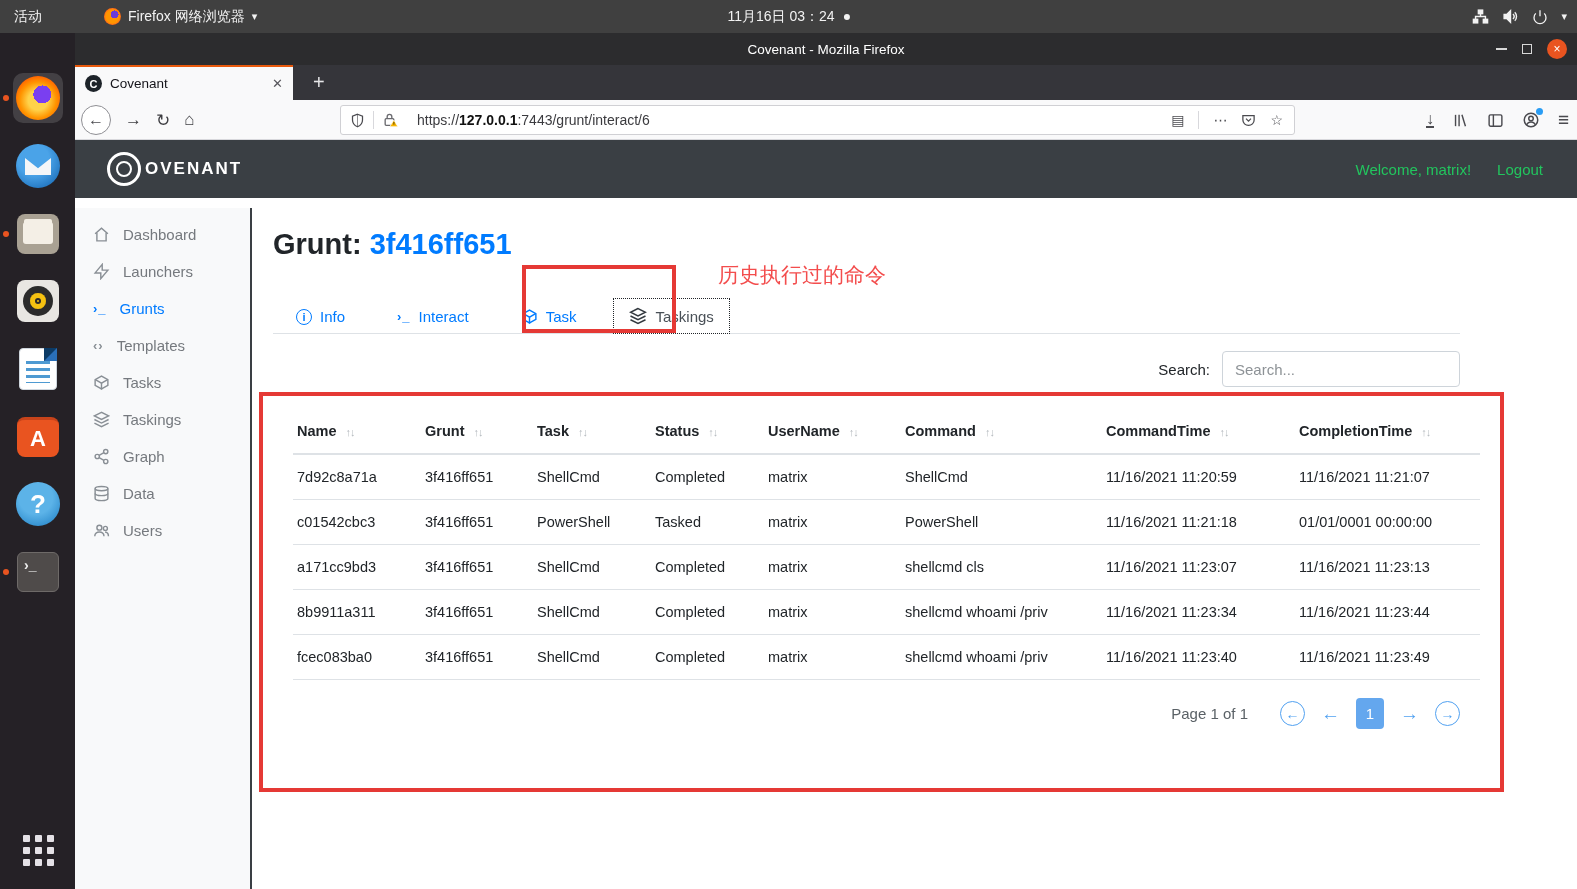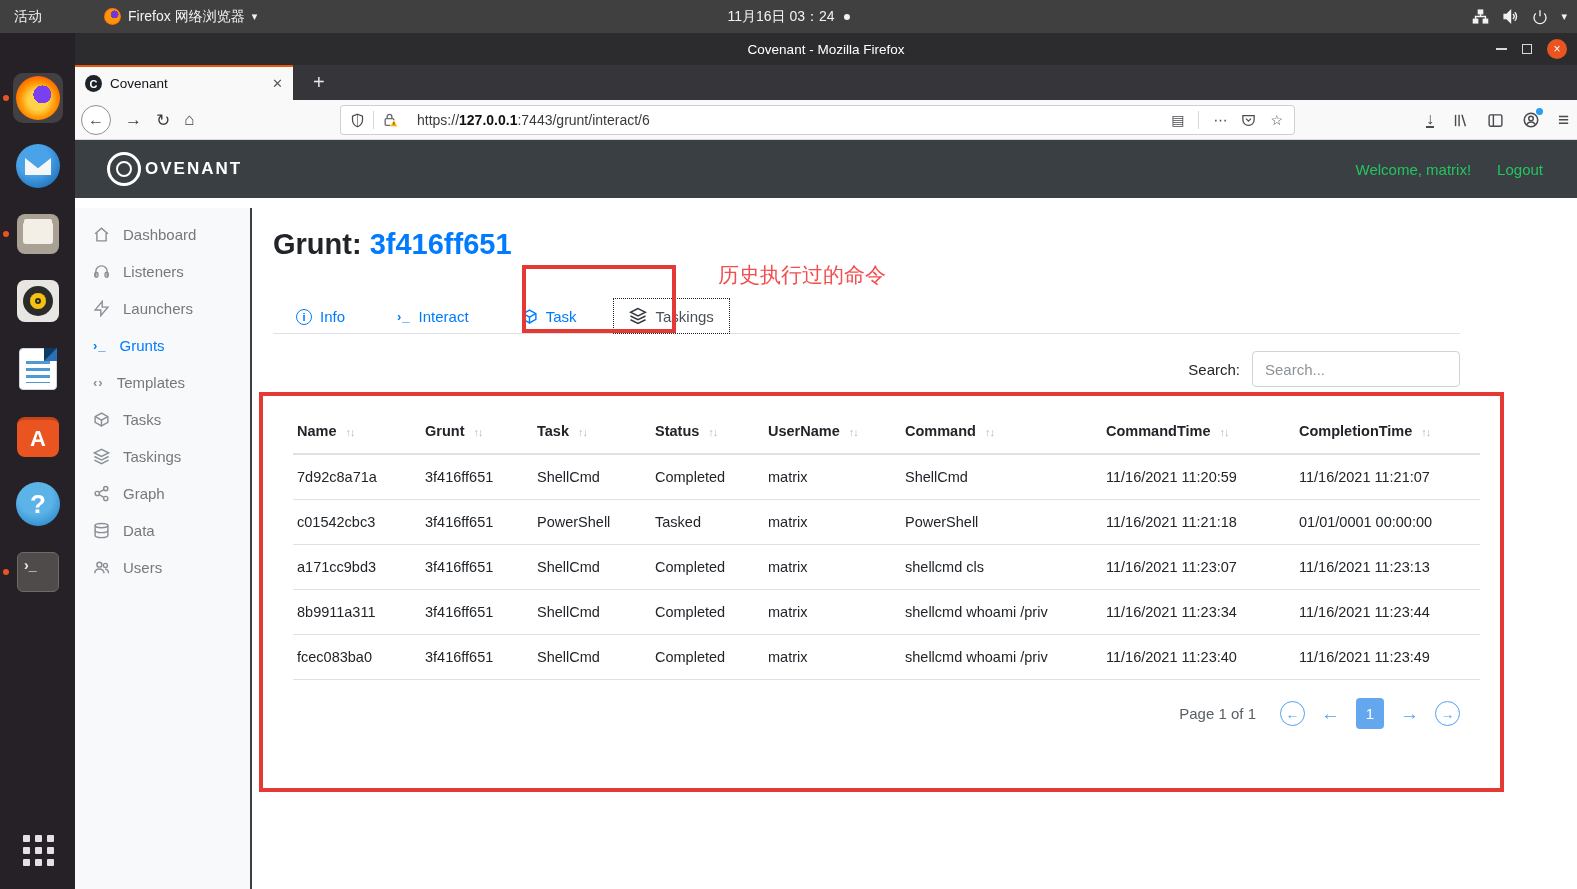--- a/index.html
+++ b/index.html
@@ -91,31 +91,31 @@
   .page-h1 { margin-top:20px; font-size:29px; color:#212529; }
   .page-h1 .gid { color:#007bff; }
 
   .pill-tabs { margin-top:37px; width:1187px; border-bottom:1px solid #dee2e6; display:flex; align-items:flex-end; padding-left:8px; }
   .pill { display:flex; align-items:center; gap:8px; padding:8px 15px; margin-right:22px; color:#007bff; font-size:15px; }
   .pill .icirc { width:16px; height:16px; border:1.5px solid #007bff; border-radius:50%; font-size:11px; display:flex; align-items:center; justify-content:center; font-weight:bold; font-style:normal; }
   .pill.active-pill { color:#495057; border:1px dotted #212529; background:#fff; margin-bottom:-1px; }
 
   .search-row { margin-top:17px; width:1187px; display:flex; justify-content:flex-end; align-items:center; gap:12px; }
   .search-label { font-size:15px; color:#212529; }
-  .search-input { width:208px; height:36px; border:1px solid #ced4da; border-radius:4px; padding:0 12px; font-size:15px; color:#495057; font-family:"Liberation Sans", sans-serif; }
+  .search-input { width:238px; height:36px; border:1px solid #ced4da; border-radius:4px; padding:0 12px; font-size:15px; color:#495057; font-family:"Liberation Sans", sans-serif; }
   .search-input::placeholder { color:#8d9296; }
 
   table.grid { margin-top:22px; width:1187px; border-collapse:collapse; table-layout:fixed; font-size:14.5px;margin-left:20px; }
   table.grid th { text-align:left; font-weight:bold; color:#212529; padding:14px 4px; border-bottom:2px solid #dee2e6; white-space:nowrap; }
   table.grid td { padding:14px 4px; border-bottom:1px solid #dee2e6; color:#212529; white-space:nowrap; overflow:hidden; }
   td.cell-link { color:#007bff; }
   .sort { color:#b4b9be; font-size:11px; margin-left:9px; letter-spacing:-1px; }
 
   .pager { margin-top:18px; width:1187px; display:flex; justify-content:flex-end; align-items:center; gap:16px; }
-  .pager-label { color:#5a6166; font-size:15px; margin-right:8px; }
+  .pager-label { color:#5a6166; font-size:15px; margin-right:16px; }
   .pg-arrow { color:#51a1f1; font-size:19px; }
   .pg-circle { width:25px; height:25px; border:1.5px solid #51a1f1; border-radius:50%; color:#51a1f1; font-size:14px; display:flex; align-items:center; justify-content:center; }
   .pg-current { width:28px; height:31px; border-radius:4px; background:#64a7ee; color:#fff; font-size:15px; display:flex; align-items:center; justify-content:center; }
 
   
   .red-box { position:absolute; border:4px solid #e53935; background:transparent; }
   .red-box-tab { left:522px; top:265px; width:154px; height:68px; }
   .red-box-table { left:259px; top:392px; width:1245px; height:400px; }
   .red-note { position:absolute; left:718px; top:261px; color:#f34d4d; font-size:21px; font-weight:500; }
 
@@ -294,28 +294,20 @@
       <div class="sidebar">
         <div class="side-item">
           <svg class="svgi" width="17" height="17" viewBox="0 0 24 24" fill="none" stroke="currentColor" stroke-width="2">
               <path d="M3 11L12 3l9 8"></path>
               <path d="M5.5 9.5V21h13V9.5"></path>
             </svg>
           <span>Dashboard</span>
         </div>
         <div class="side-item">
           <svg class="svgi" width="17" height="17" viewBox="0 0 24 24" fill="none" stroke="currentColor" stroke-width="2">
-              <path d="M4 19v-7a8 8 0 0 1 16 0v7"></path>
-              <rect x="2.5" y="13.5" width="4.5" height="6.5" rx="2"></rect>
-              <rect x="17" y="13.5" width="4.5" height="6.5" rx="2"></rect>
-            </svg>
-          <span>Listeners</span>
-        </div>
-        <div class="side-item">
-          <svg class="svgi" width="17" height="17" viewBox="0 0 24 24" fill="none" stroke="currentColor" stroke-width="2">
               <polygon points="13 2 3 14 11 14 11 22 21 10 13 10"></polygon>
             </svg>
           <span>Launchers</span>
         </div>
         <div class="side-item active-side">
           <span class="tglyph">›_</span>
           <span>Grunts</span>
         </div>
         <div class="side-item">
           <span class="tglyph">‹›</span>

